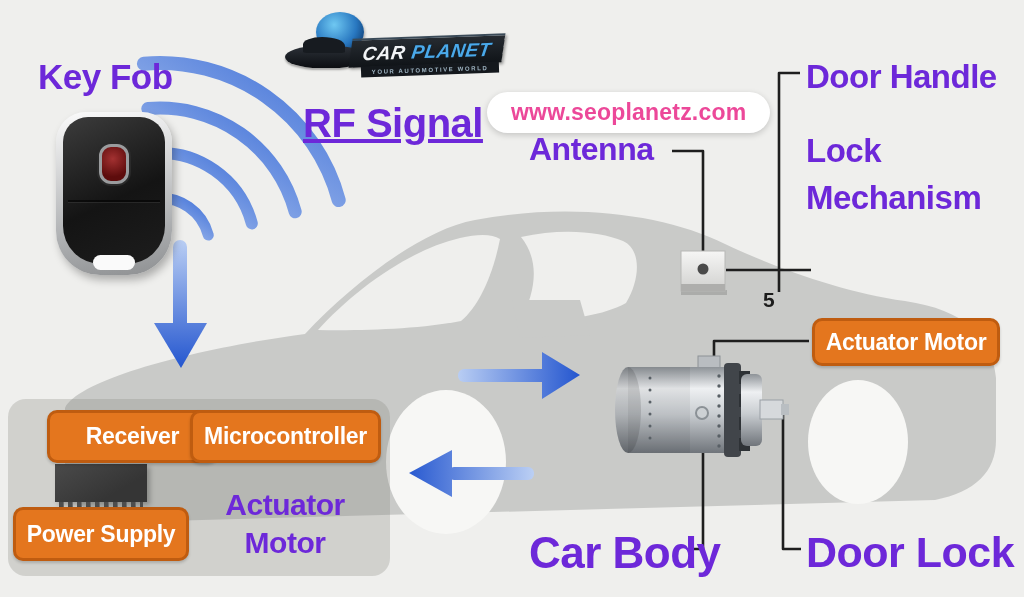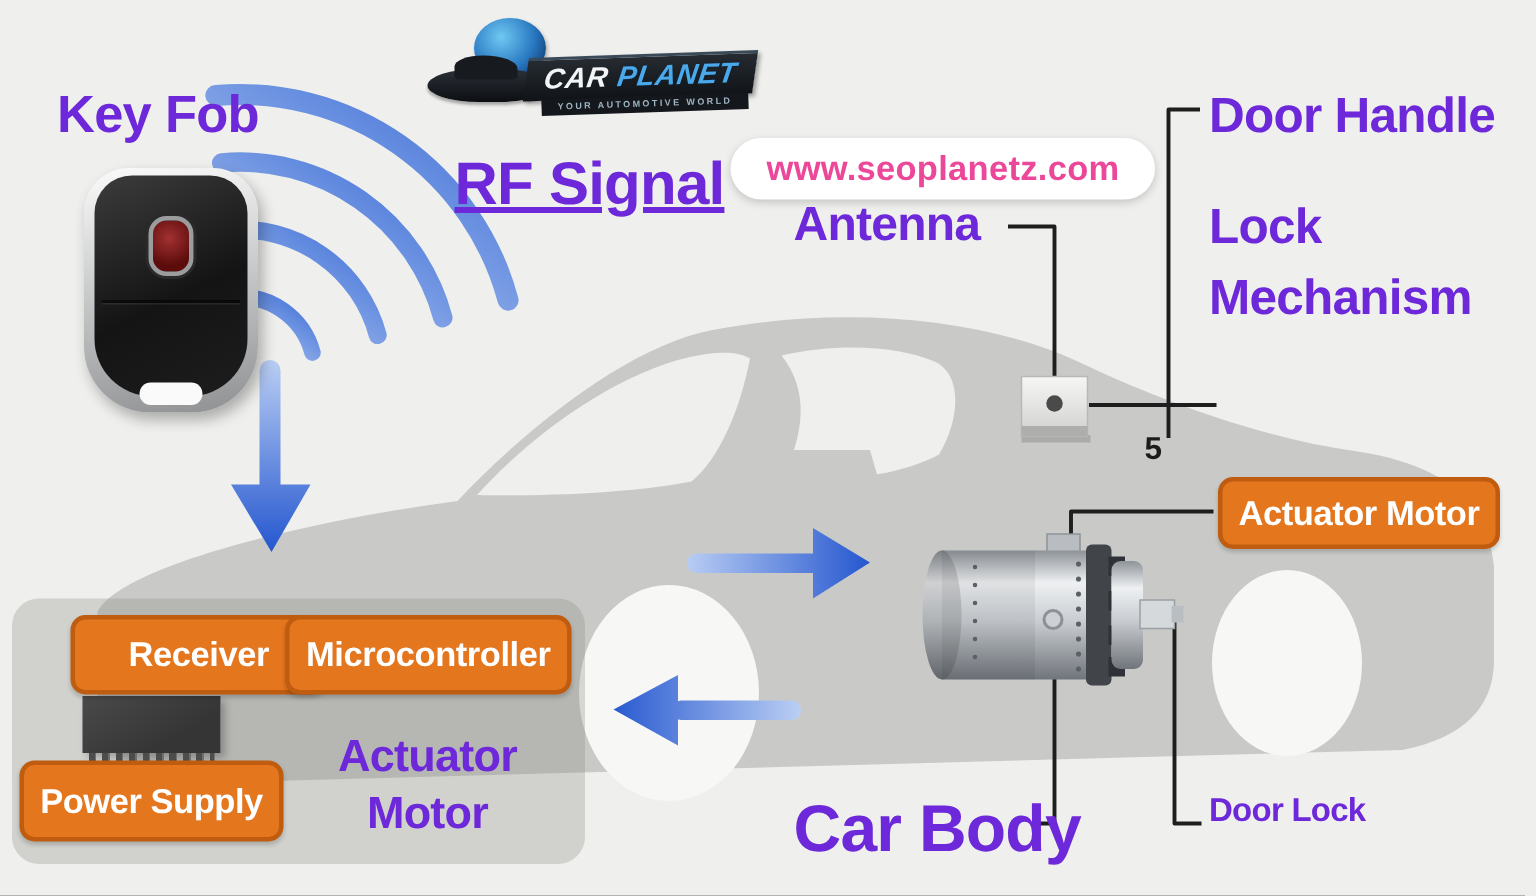--- a/index.html
+++ b/index.html
@@ -275,21 +275,21 @@
 
   <div class="site-pill">www.seoplanetz.com</div>
 
   <div class="lbl" style="left:38px;top:56px;font-size:35px;">Key Fob</div>
   <div class="lbl" style="left:303px;top:100px;font-size:40px;text-decoration:underline;">RF Signal</div>
   <div class="lbl" style="left:529px;top:131px;font-size:32px;">Antenna</div>
   <div class="lbl" style="left:806px;top:58px;">Door Handle</div>
   <div class="lbl" style="left:806px;top:128px;width:220px;line-height:1.42;">Lock Mechanism</div>
   <div class="lbl small-center" style="left:195px;top:486px;width:180px;z-index:7;">Actuator Motor</div>
   <div class="lbl" style="left:529px;top:527px;font-size:44px;">Car Body</div>
-  <div class="lbl" style="left:806px;top:527px;font-size:22px;">Door Lock</div>
+  <div class="lbl" style="left:806px;top:527px;font-size:43px;">Door Lock</div>
 
   <div class="wire-marker">5</div>
 
   <div class="obtn" style="left:15px;top:410px;width:165px;height:47px;margin-left:32px;">Receiver</div>
   <div class="obtn" style="left:190px;top:410px;width:185px;height:47px;">Microcontroller</div>
   <div class="obtn" style="left:13px;top:507px;width:170px;height:48px;">Power Supply</div>
   <div class="obtn" style="left:812px;top:318px;width:182px;height:42px;">Actuator Motor</div>
 
 </div>
 

